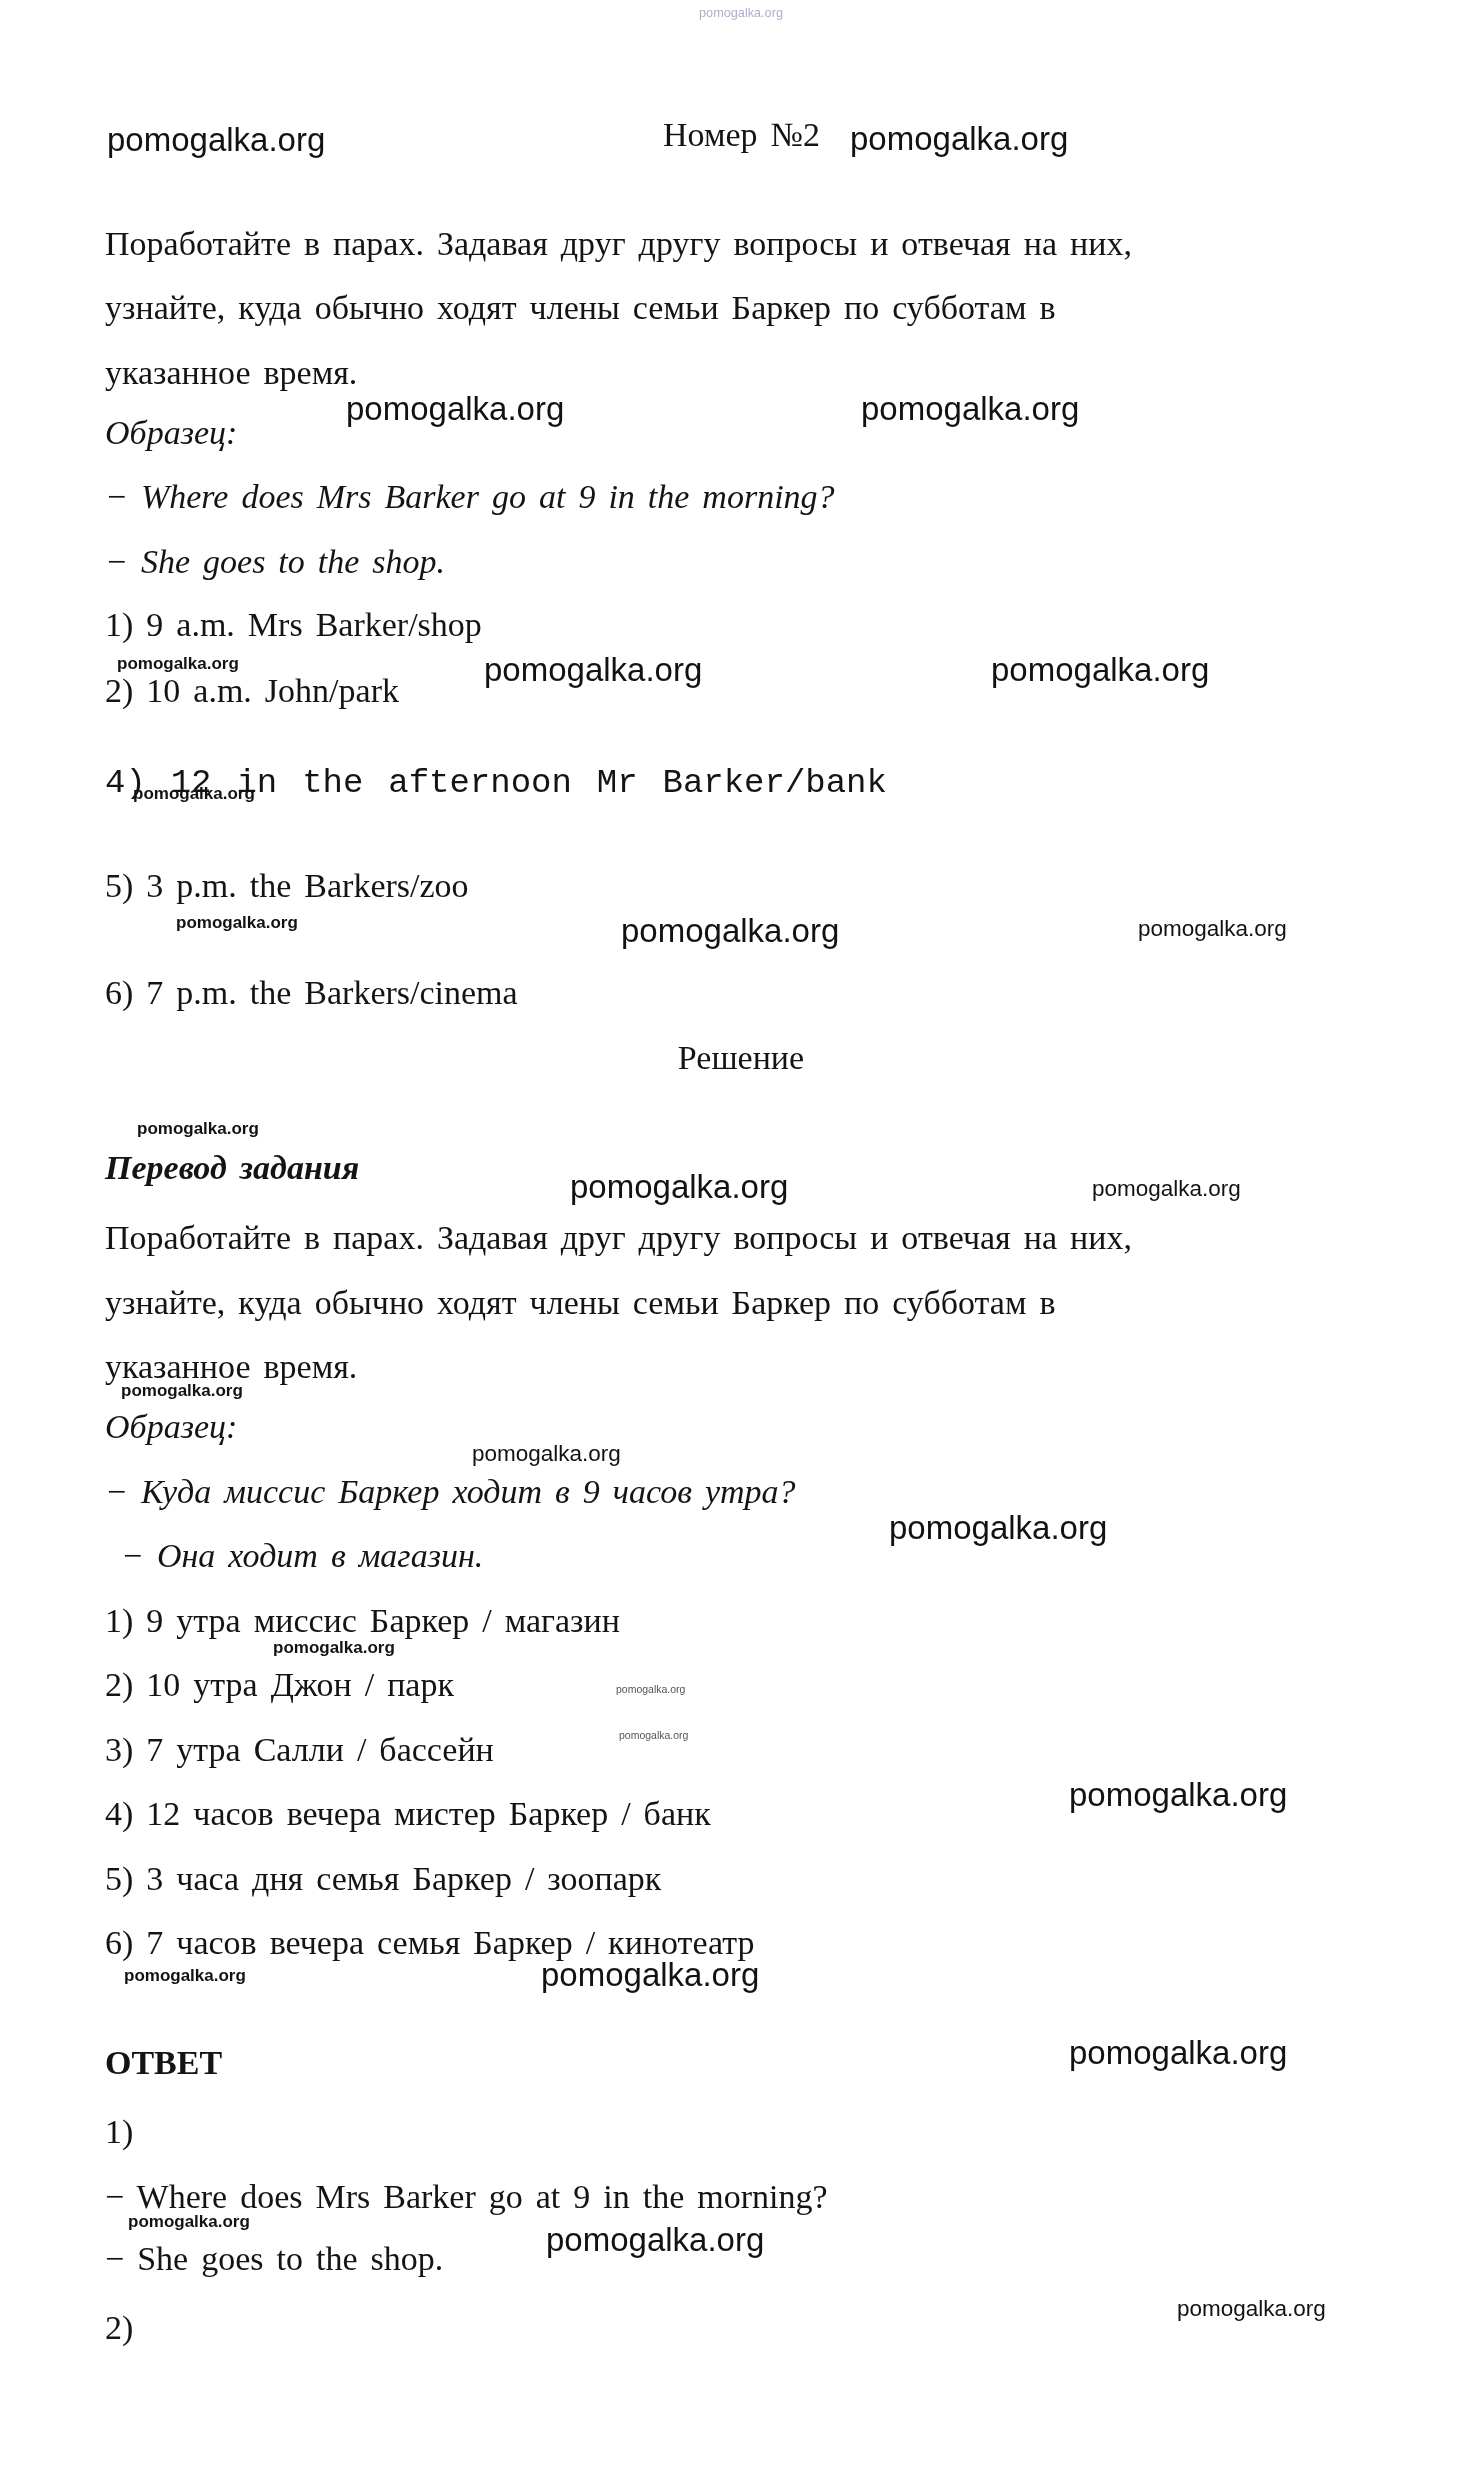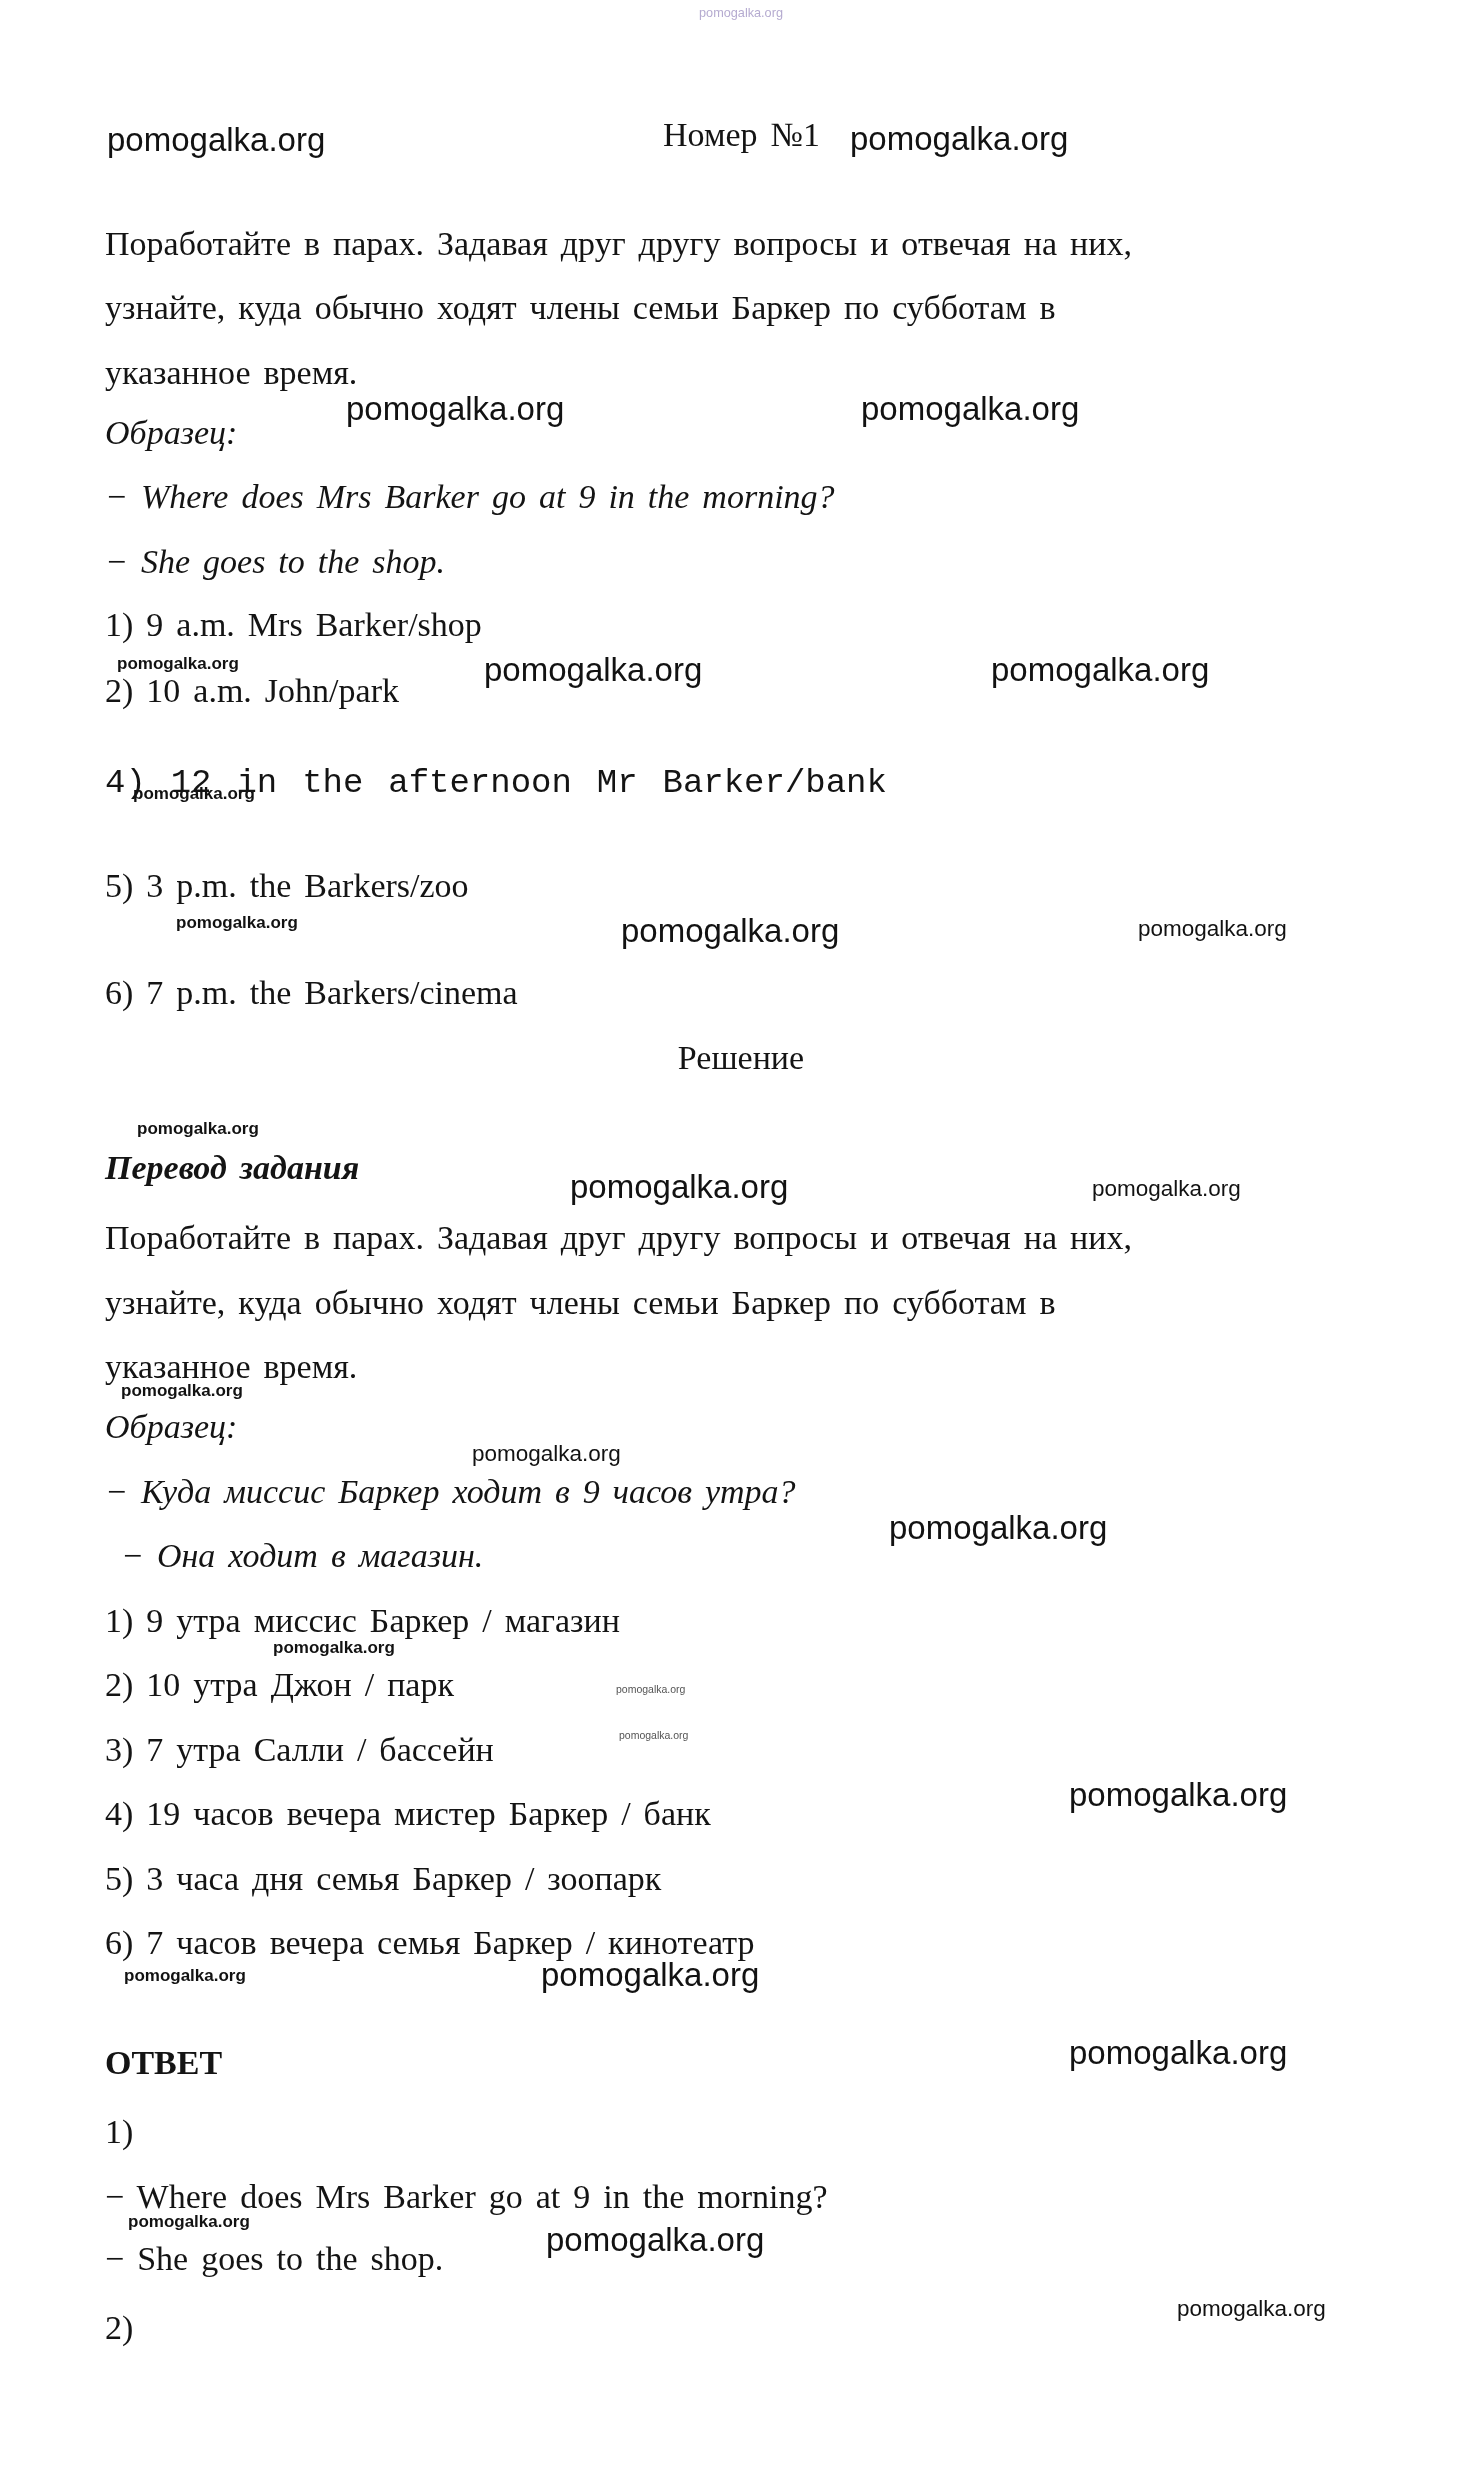--- a/index.html
+++ b/index.html
@@ -43,21 +43,21 @@
   .wm-top { font-size: 12.7px; color: #b5abd0; }
 </style>
 </head>
 <body>
 
 <div class="page">
 
   <div class="abs wm wm-top center-line" style="top:6px;">pomogalka.org</div>
 
   <span class="abs wm wm-lg" style="left:107px; top:121px;">pomogalka.org</span>
-  <span class="abs serif" style="left:663px; top:116px;">Номер №1</span>
+  <span class="abs serif" style="left:663px; top:116px;">Номер №2</span>
   <span class="abs wm wm-lg" style="left:850px; top:120px;">pomogalka.org</span>
 
   <span class="abs serif" style="left:105px; top:225px;">Поработайте в парах. Задавая друг другу вопросы и отвечая на них,</span>
   <span class="abs serif" style="left:105px; top:289px;">узнайте, куда обычно ходят члены семьи Баркер по субботам в</span>
   <span class="abs serif" style="left:105px; top:354px;">указанное время.</span>
 
   <span class="abs serif it" style="left:105px; top:414px;">Образец:</span>
   <span class="abs wm wm-lg" style="left:346px; top:390px;">pomogalka.org</span>
   <span class="abs wm wm-lg" style="left:861px; top:390px;">pomogalka.org</span>
 
@@ -95,21 +95,21 @@
   <span class="abs serif it" style="left:105px; top:1473px;">− Куда миссис Баркер ходит в 9 часов утра?</span>
   <span class="abs serif it" style="left:105px; top:1537px;margin-left:16px;">− Она ходит в магазин.</span>
   <span class="abs wm wm-lg" style="left:889px; top:1509px;">pomogalka.org</span>
 
   <span class="abs serif" style="left:105px; top:1602px;">1) 9 утра миссис Баркер / магазин</span>
   <span class="abs wm wm-sm" style="left:273px; top:1638px;">pomogalka.org</span>
   <span class="abs serif" style="left:105px; top:1666px;">2) 10 утра Джон / парк</span>
   <span class="abs wm wm-xs" style="left:616px; top:1683px;">pomogalka.org</span>
   <span class="abs serif" style="left:105px; top:1731px;">3) 7 утра Салли / бассейн</span>
   <span class="abs wm wm-xs" style="left:619px; top:1729px;">pomogalka.org</span>
-  <span class="abs serif" style="left:105px; top:1795px;">4) 19 часов вечера мистер Баркер / банк</span>
+  <span class="abs serif" style="left:105px; top:1795px;">4) 12 часов вечера мистер Баркер / банк</span>
   <span class="abs wm wm-lg" style="left:1069px; top:1776px;">pomogalka.org</span>
   <span class="abs serif" style="left:105px; top:1860px;">5) 3 часа дня семья Баркер / зоопарк</span>
   <span class="abs serif" style="left:105px; top:1924px;">6) 7 часов вечера семья Баркер / кинотеатр</span>
 
   <span class="abs wm wm-sm" style="left:124px; top:1966px;">pomogalka.org</span>
   <span class="abs wm wm-lg" style="left:541px; top:1956px;">pomogalka.org</span>
 
   <span class="abs serif b" style="left:105px; top:2044px;">ОТВЕТ</span>
   <span class="abs wm wm-lg" style="left:1069px; top:2034px;">pomogalka.org</span>
 

